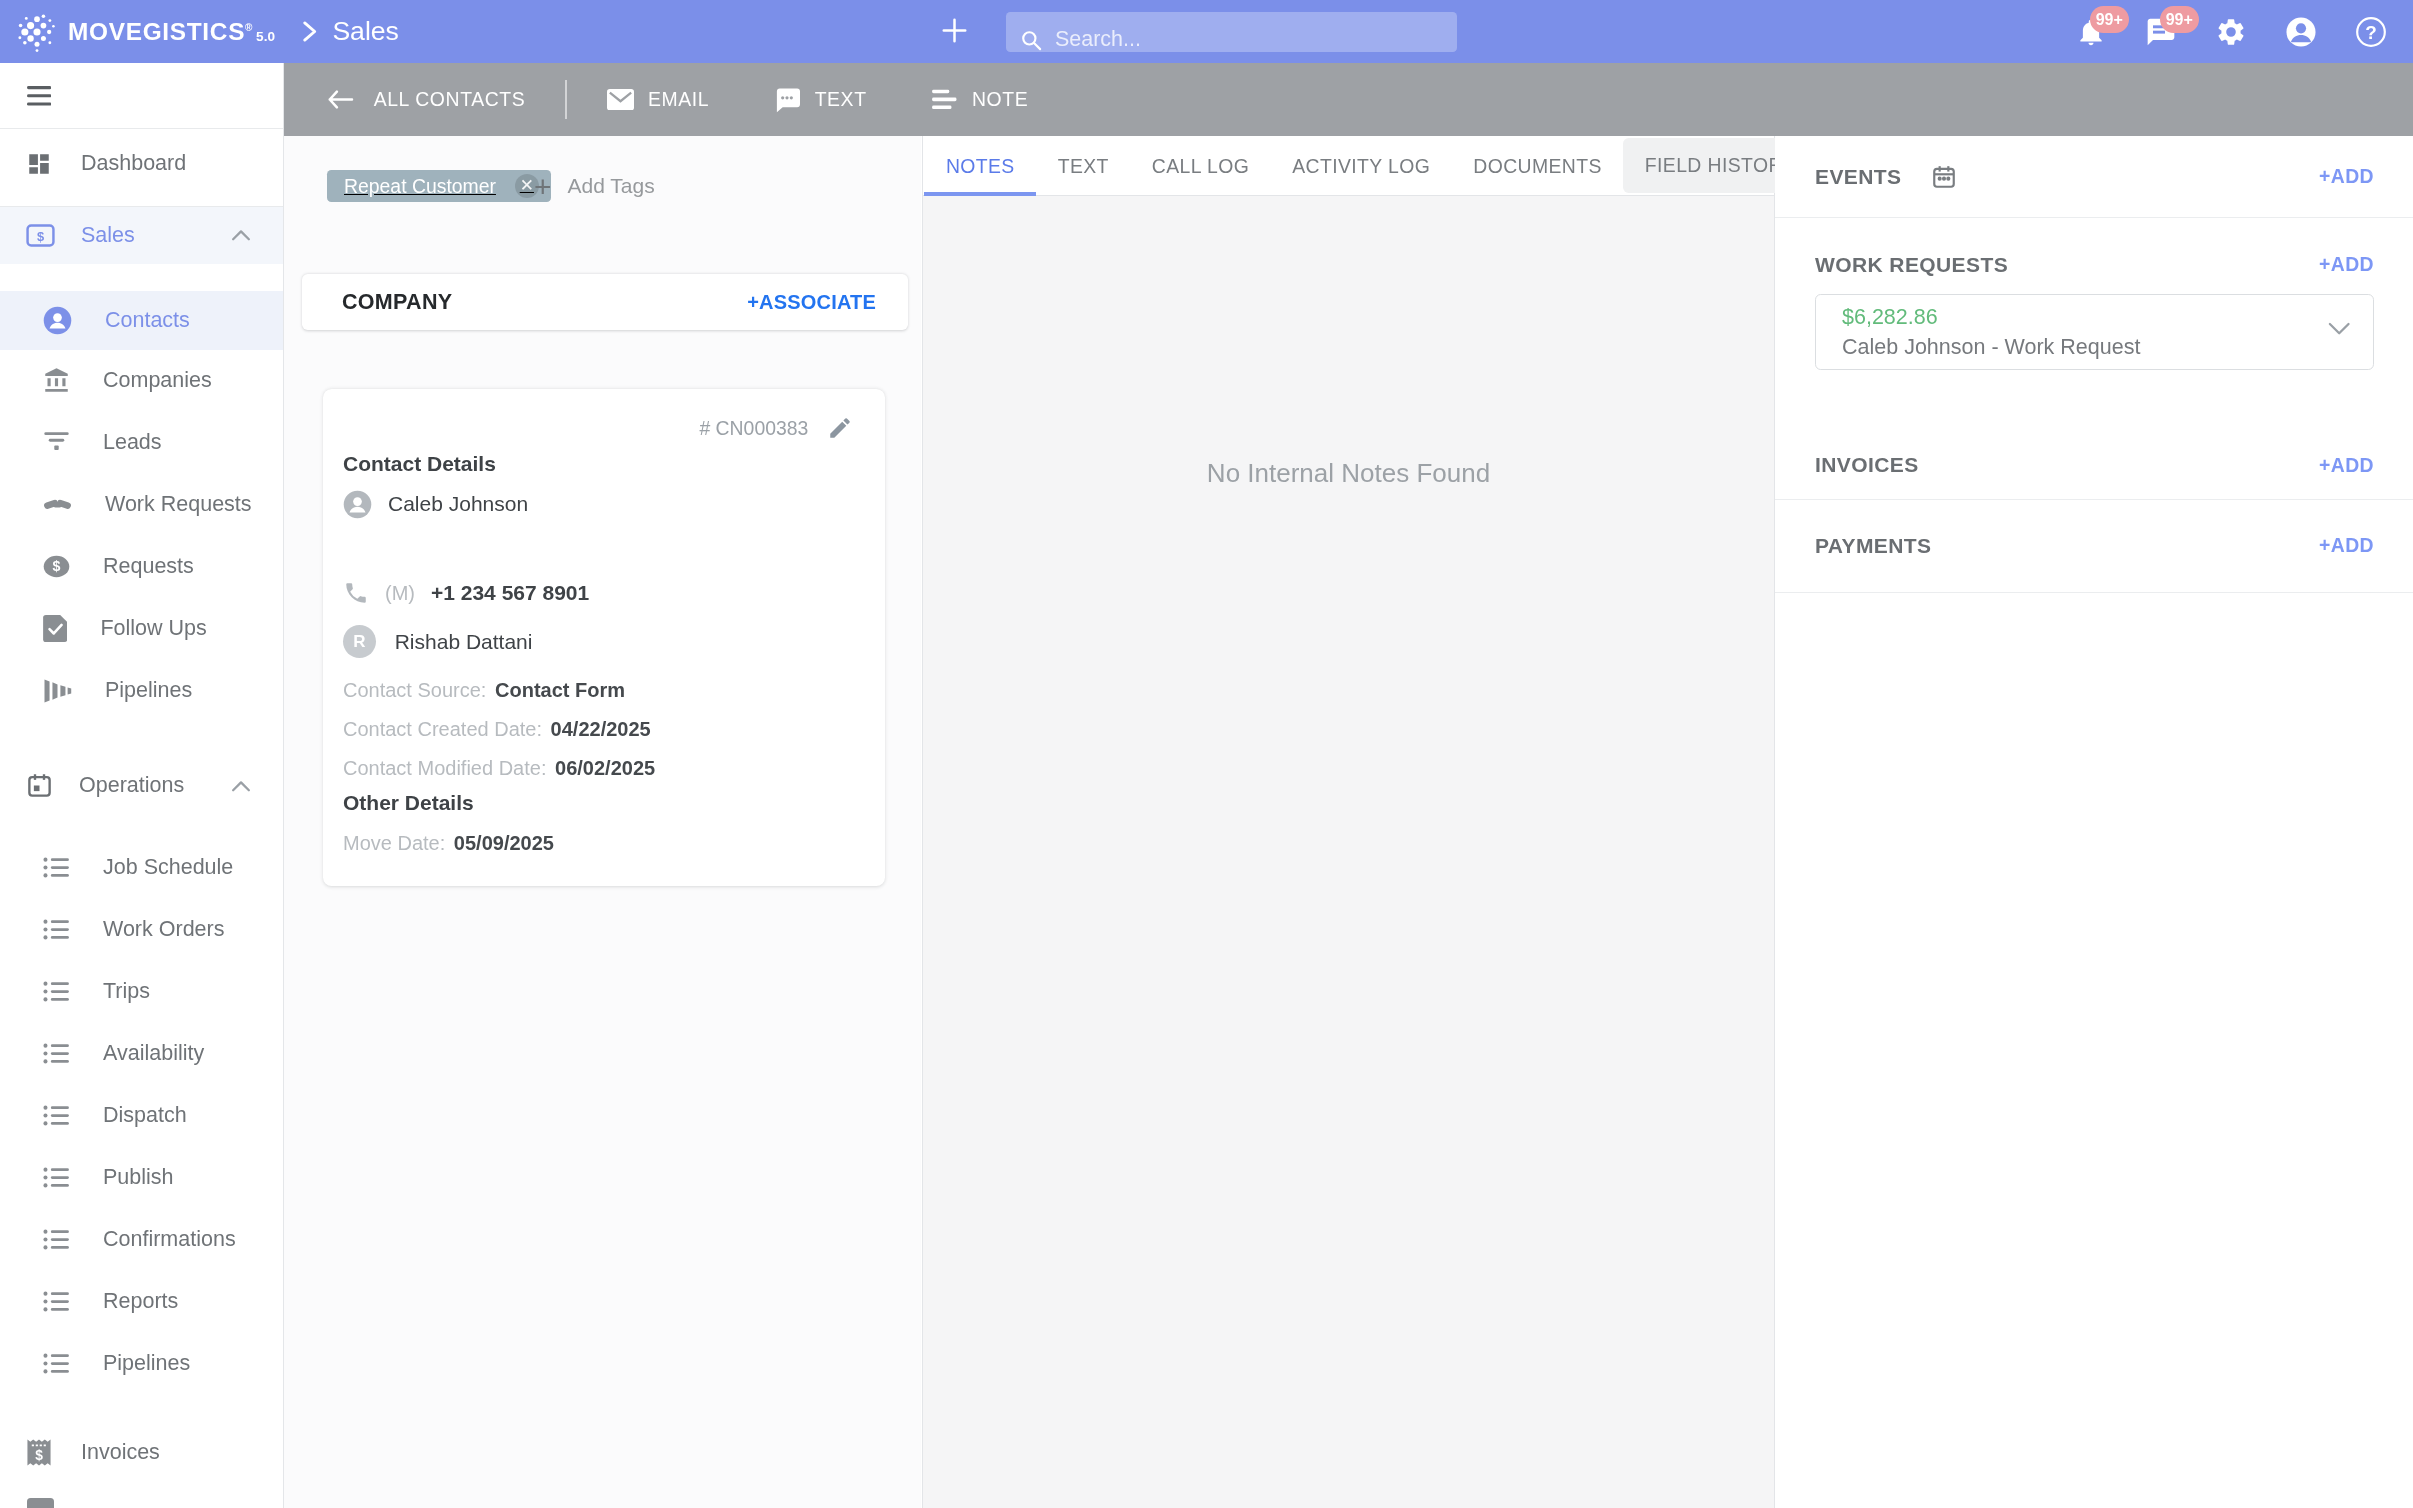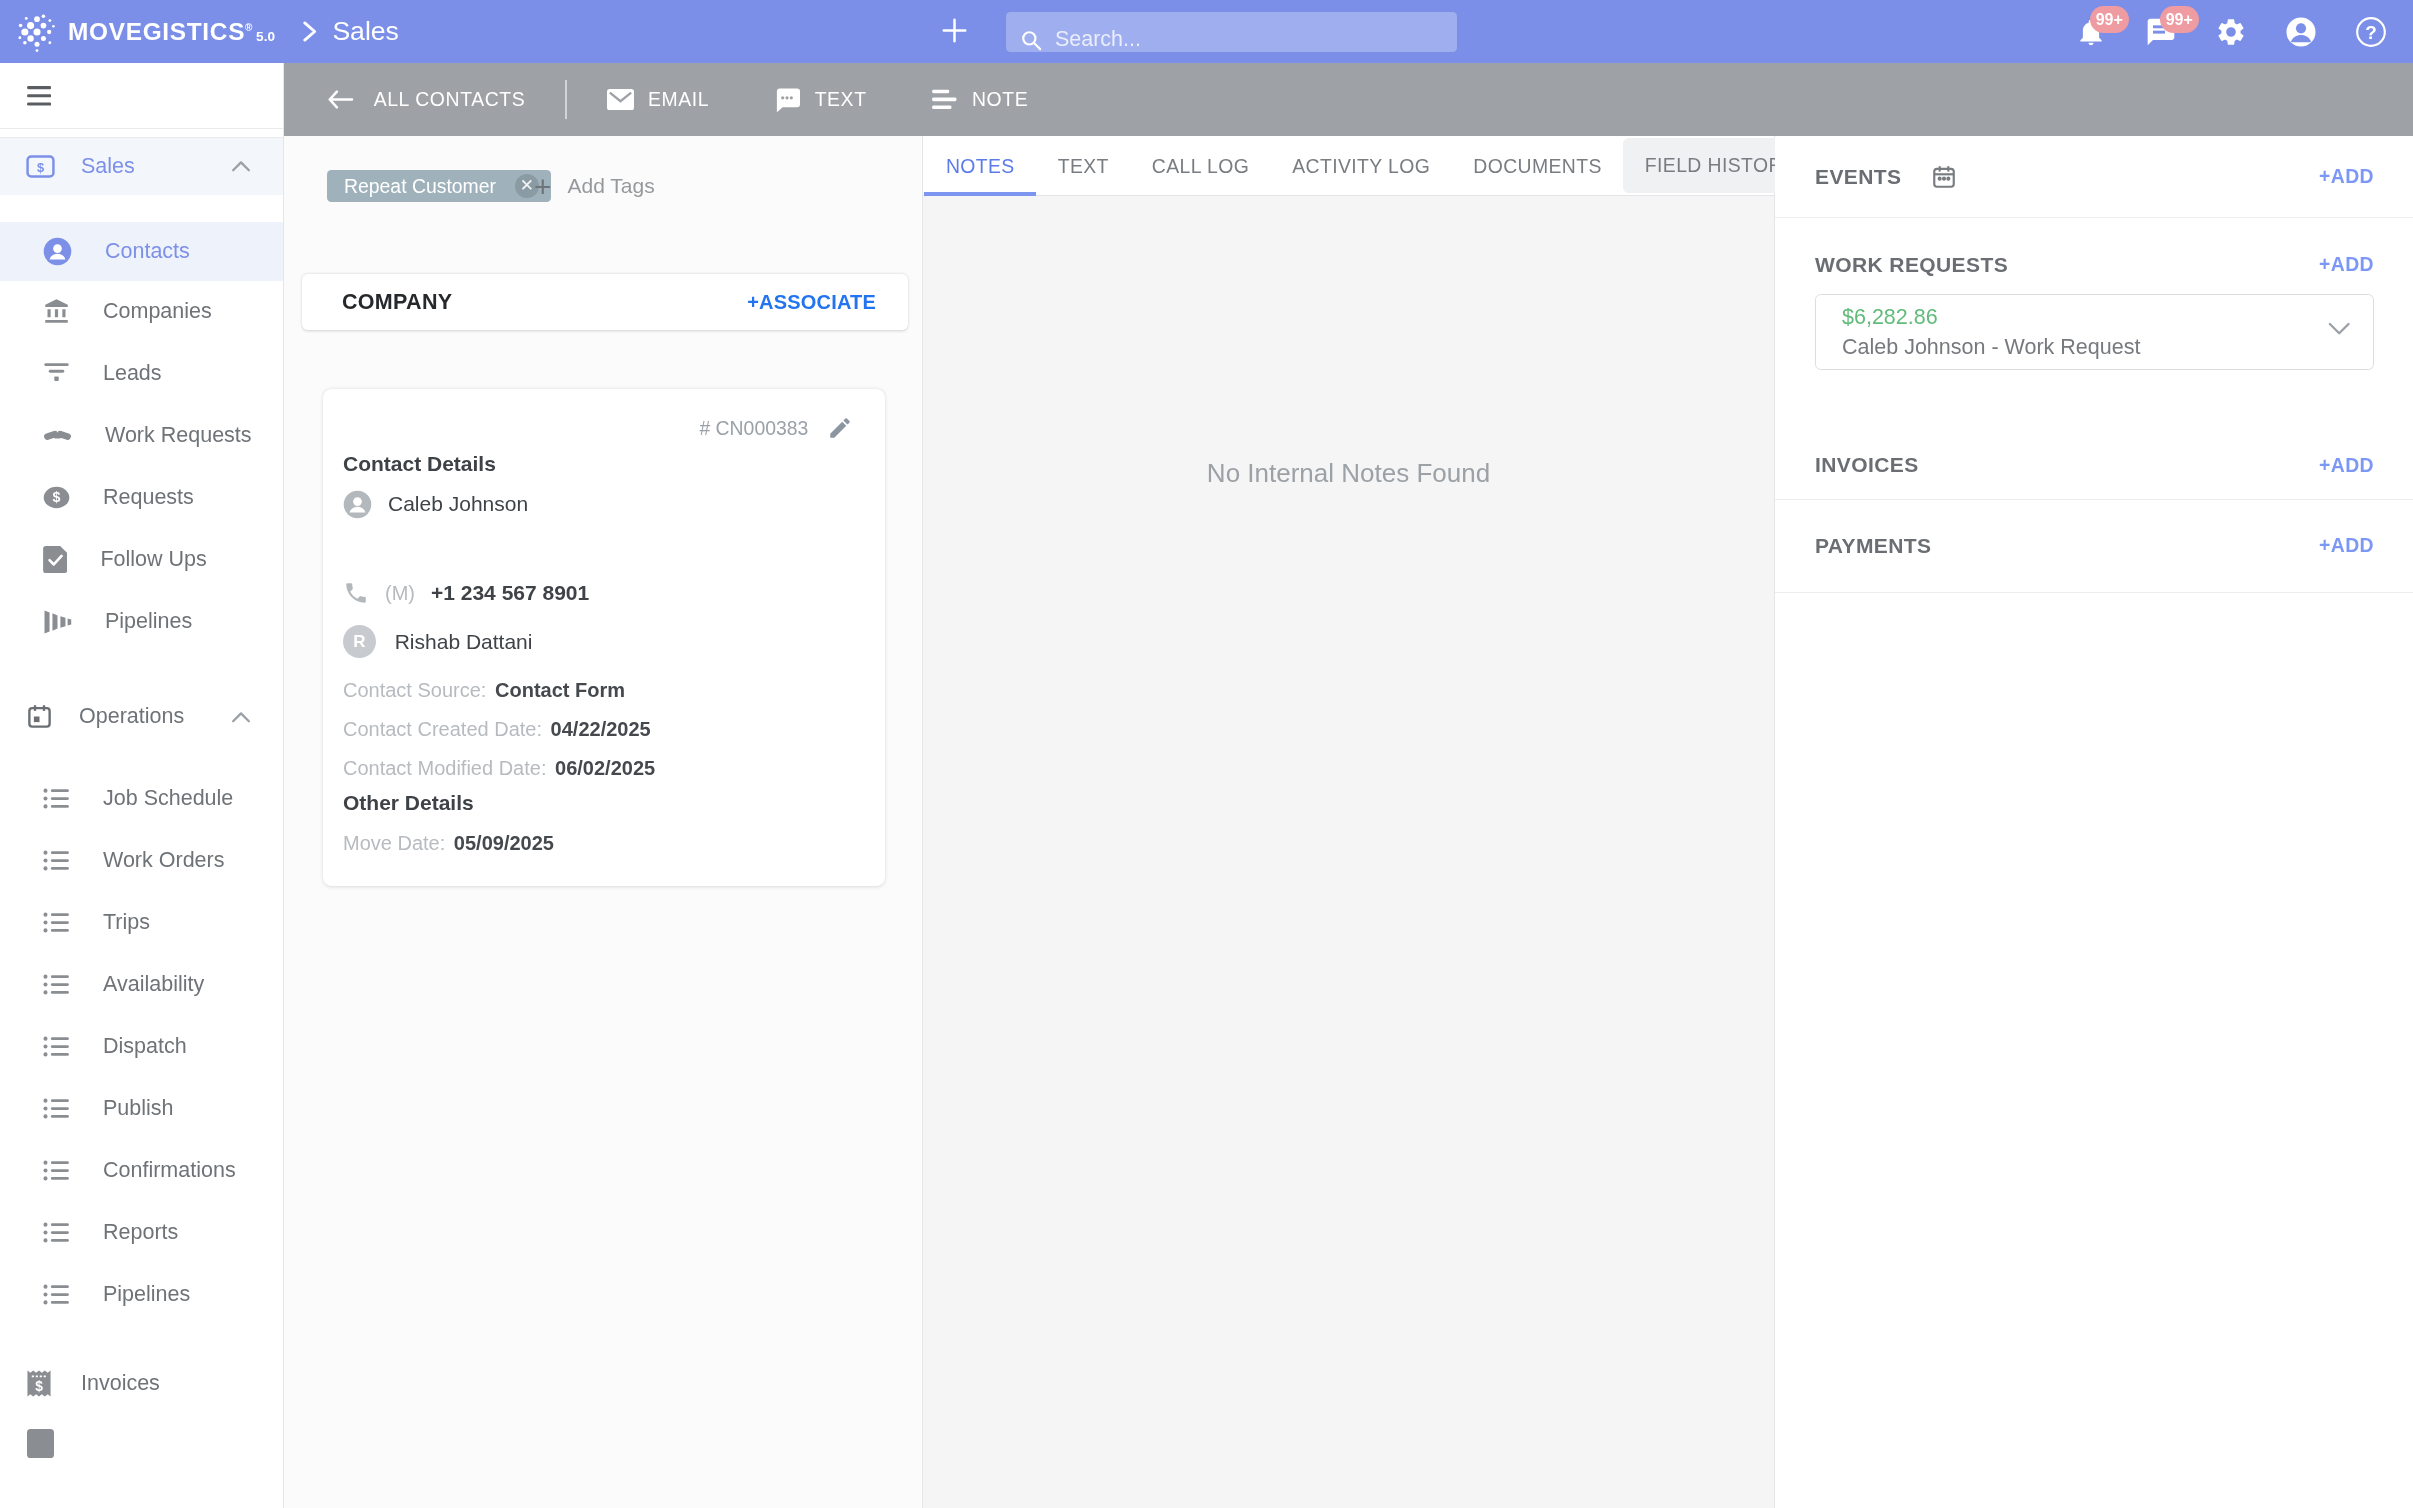--- a/index.html
+++ b/index.html
@@ -52,21 +52,21 @@
   .sub.first-ops { margin-top:20px; }
   .srow.invoices { margin-top:27px; height:62px; }
   .partial-icon { margin:14.4px 0 0 27px; width:27px; height:29px; background:#8A8E92; border-radius:3.6px; }
 
   
   .left-col { position:absolute; left:284px; top:136px; width:637px; height:1372px; background:#FBFBFC; }
   .mid-col { position:absolute; left:922px; top:136px; width:853px; height:1372px; background:#F5F5F6; border-left:0.7px solid #E3E5E8; border-right:0.7px solid #E3E5E8; }
   .right-col { position:absolute; left:1775px; top:136px; width:639px; height:1372px; background:#fff; }
 
   
-  .chip { position:absolute; left:43px; top:34px; height:32px; background:#9FB2BC; border-radius:4.3px; display:flex; align-items:center; padding:0 11.5px 0 17px; cursor:pointer; }
+  .chip { position:absolute; left:43px; top:34px; height:32px; background:#9FB2BC; border-radius:4.3px; display:flex; align-items:center; padding:0 11.5px 0 17px; cursor:pointer;text-decoration:underline; }
   .chip .chip-lbl { color:#fff; font-size:19.4px; }
   .chip .chip-x { width:24.4px; height:24.4px; border-radius:50%; background:rgba(0,0,0,0.13); margin-left:18.7px; display:flex; align-items:center; justify-content:center; color:rgba(255,255,255,0.9); font-size:17px; cursor:pointer; }
   .add-tags { position:absolute; left:250px; top:34px; height:32px; display:flex; align-items:center; gap:16px; cursor:pointer; }
   .add-tags .plus { color:#6F7478; font-size:30px; font-weight:300; line-height:27px; }
   .add-tags .at-lbl { color:#96999C; font-size:21px; }
 
   .company-card { position:absolute; left:18px; top:138px; width:606px; height:56px; background:#fff; border-radius:5.7px; box-shadow:0 0.7px 2.9px rgba(60,64,67,0.22); display:flex; align-items:center; justify-content:space-between; padding:0 32px 0 40px; }
   .company-title { font-size:21.5px; font-weight:700; color:#26292C; letter-spacing:0.3px; }
   .associate { font-size:20px; font-weight:700; color:#2374F0; letter-spacing:0.2px; cursor:pointer; }
 
@@ -249,20 +249,28 @@
   <div class="side-head">
     <span>
       <svg width="24.4" height="20" viewBox="0 0 34 28" fill="#5A5E62">
           <rect y="0" width="34" height="4.4" rx="2"></rect>
           <rect y="11.5" width="34" height="4.4" rx="2"></rect>
           <rect y="23" width="34" height="4.4" rx="2"></rect>
         </svg>
     </span>
   </div>
 
+  <div class="srow">
+    <span>
+      <svg width="26" height="26" viewBox="0 0 24 24" fill="#6B6F73">
+          <path d="M3 13h8V3H3v10zm0 8h8v-6H3v6zm10 0h8V11h-8v10zm0-18v6h8V3h-8z"></path>
+        </svg>
+    </span>
+    <span class="lbl">Dashboard</span>
+  </div>
   <div class="sdivider"></div>
 
   <div class="sec-head sales">
     <span>
       <svg width="29" height="23" viewBox="0 0 40 32">
           <rect x="2" y="2" width="36" height="28" rx="5" fill="none" stroke="#7C90E8" stroke-width="3.4"></rect>
           <text x="20" y="23" text-anchor="middle" font-size="18" font-weight="bold" fill="#7C90E8" font-family="Liberation Sans, sans-serif">$</text>
         </svg>
     </span>
     <span class="lbl">Sales</span>

